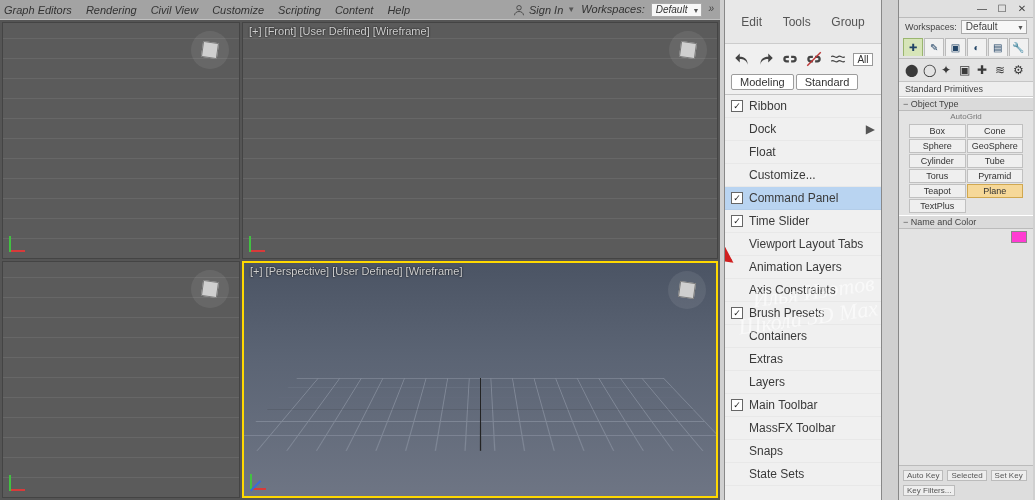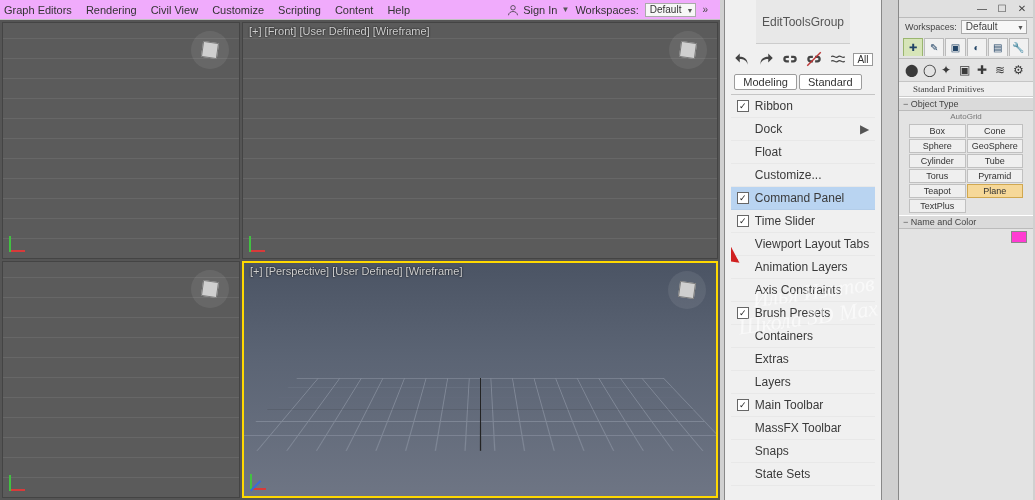--- a/index.html
+++ b/index.html
@@ -17,36 +17,36 @@
   .main-app {
     position: absolute;
     left: 0; top: 0;
     width: 720px; height: 500px;
     background: #dcdcdc;
     display: flex;
     flex-direction: column;
   }
   .menubar {
     height: 20px;
-    background: #f0abfc;
+    background: #a3a3a3;
     display: flex;
     align-items: center;
     padding-left: 4px;
     gap: 14px;
     font-size: 11px;
     color: #333;
     border-bottom: 1px solid #c0c0c0;
+    font-style: italic;
   }
   .menubar span { cursor: default; }
   .menubar .right {
     margin-left: auto;
     display: flex;
     gap: 6px;
-    align-items: center;
-    padding-right: 12px;
+    padding-right: 6px;
   }
   .signin {
     display:flex; align-items:center; gap:4px;
   }
   .signin::after {
     content:"▼";
     font-size:8px;
     color:#555;
   }
   .wslabel { color:#333; }
@@ -139,21 +139,20 @@
   
   .ctx {
     position:absolute;
     left:724px; top:0;
     width:158px; height:500px;
     background:#f0f0f0;
     border-left:1px solid #888;
     border-right:1px solid #888;
     display:flex;
     flex-direction:column;
-    align-items:center;
   }
   .ctx-top {
     height:44px;
     background:#e8e8e8;
     border-bottom:1px solid #ccc;
     position:relative;
     color:#444;
     font-size:12px;
     display:flex;
     align-items:center;
@@ -263,22 +262,22 @@
     flex:1;height:18px;background:#f1f1f1;border:1px solid #bbb;border-bottom:none;
     display:flex;align-items:center;justify-content:center;font-size:10px;color:#246;
   }
   .cmd-tabs .t.first{background:#d7e5b8;border-color:#9ab66f;}
   .cmd-row2{
     display:flex;gap:4px;padding:4px 6px;align-items:center;font-size:12px;color:#3a3a3a;
     border-bottom:1px solid #c5c5c5;
   }
   .cmd-row2 .ic{width:14px;height:14px;}
   .cmd-cat{
-    font-size:9px;padding:2px 14px;color:#444;
-    background:#eee;border-bottom:1px solid #ccc;font-family:Liberation Serif, serif;
+    font-size:9px;padding:2px 6px;color:#444;
+    background:#eee;border-bottom:1px solid #ccc;
   }
   .rollout-h{
     font-size:9px;color:#444;
     background:#dadada;padding:1px 4px;border-top:1px solid #fff;border-bottom:1px solid #bbb;
   }
   .rollout-h::before{content:"− ";color:#555;}
   .grid2{
     display:grid;grid-template-columns:1fr 1fr;gap:1px;padding:2px 10px;
     font-size:9px;
   }
@@ -539,13 +538,19 @@
       <div class="cell">Pyramid</div>
       <div class="cell">Teapot</div>
       <div class="cell sel">Plane</div>
       <div class="cell">TextPlus</div>
     </div>
   <div class="rollout-h">Name and Color</div>
   <div class="nc">
     <span class="swatch" style="background: rgb(255, 59, 210);"></span>
   </div>
 
+  <div class="cmd-bottom">
+    <span class="chip">Auto Key</span>
+    <span class="chip">Selected</span>
+    <span class="chip">Set Key</span>
+    <span class="chip">Key Filters...</span>
+  </div>
 </div>
 
 </body></html>

